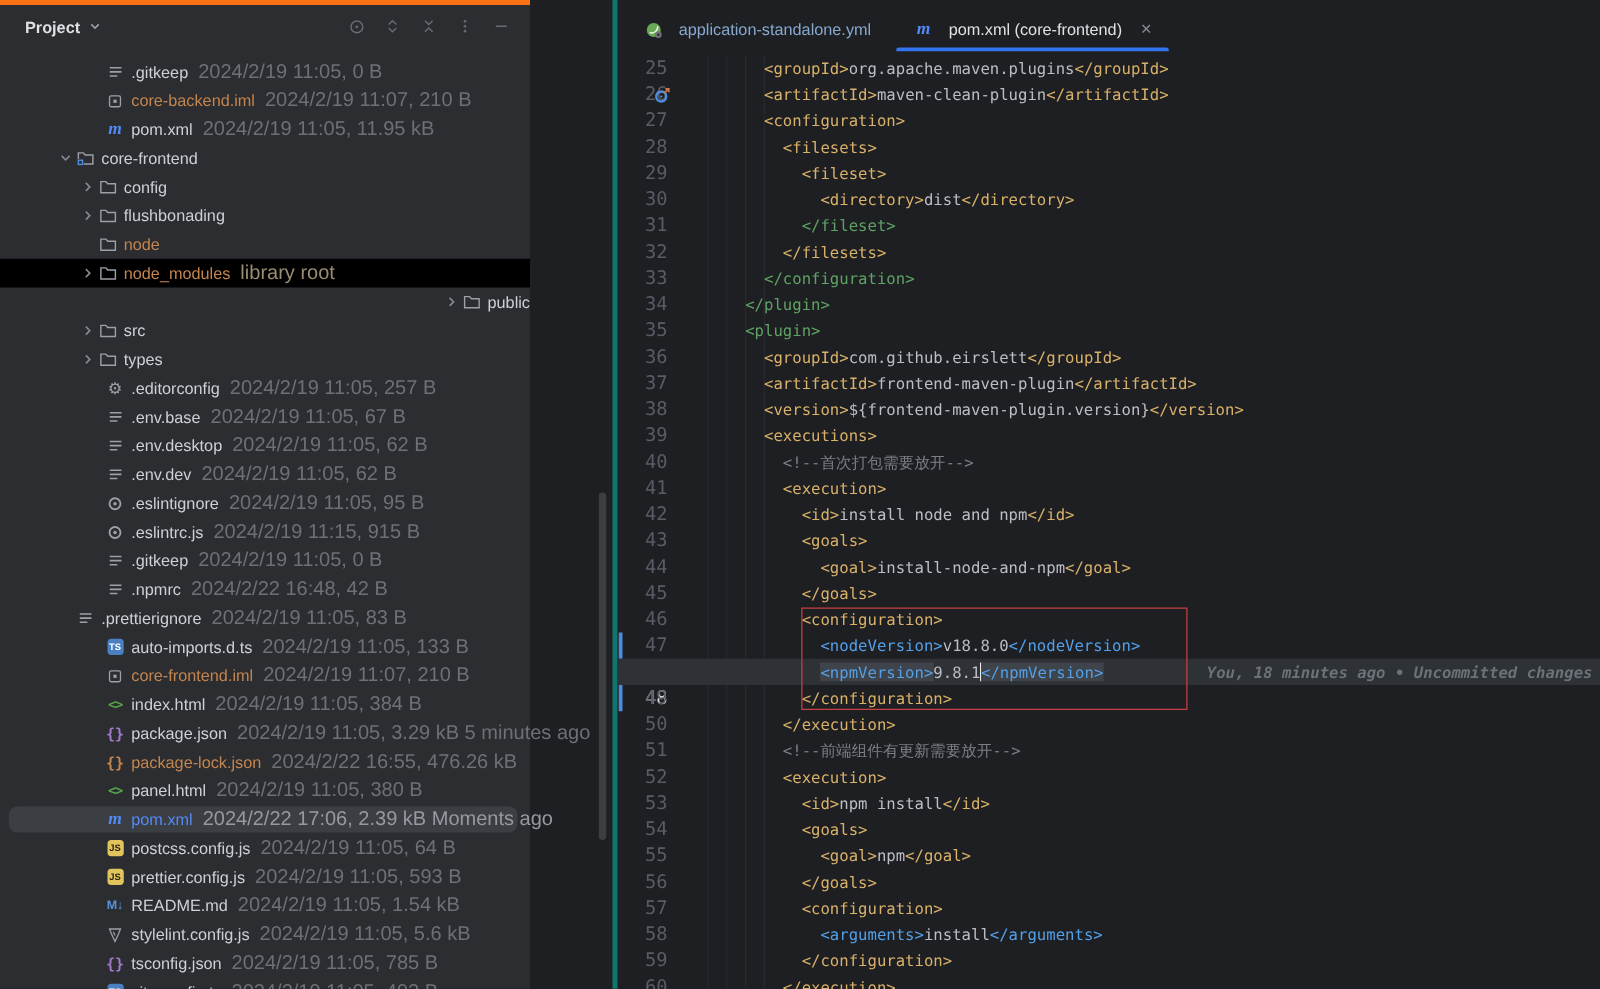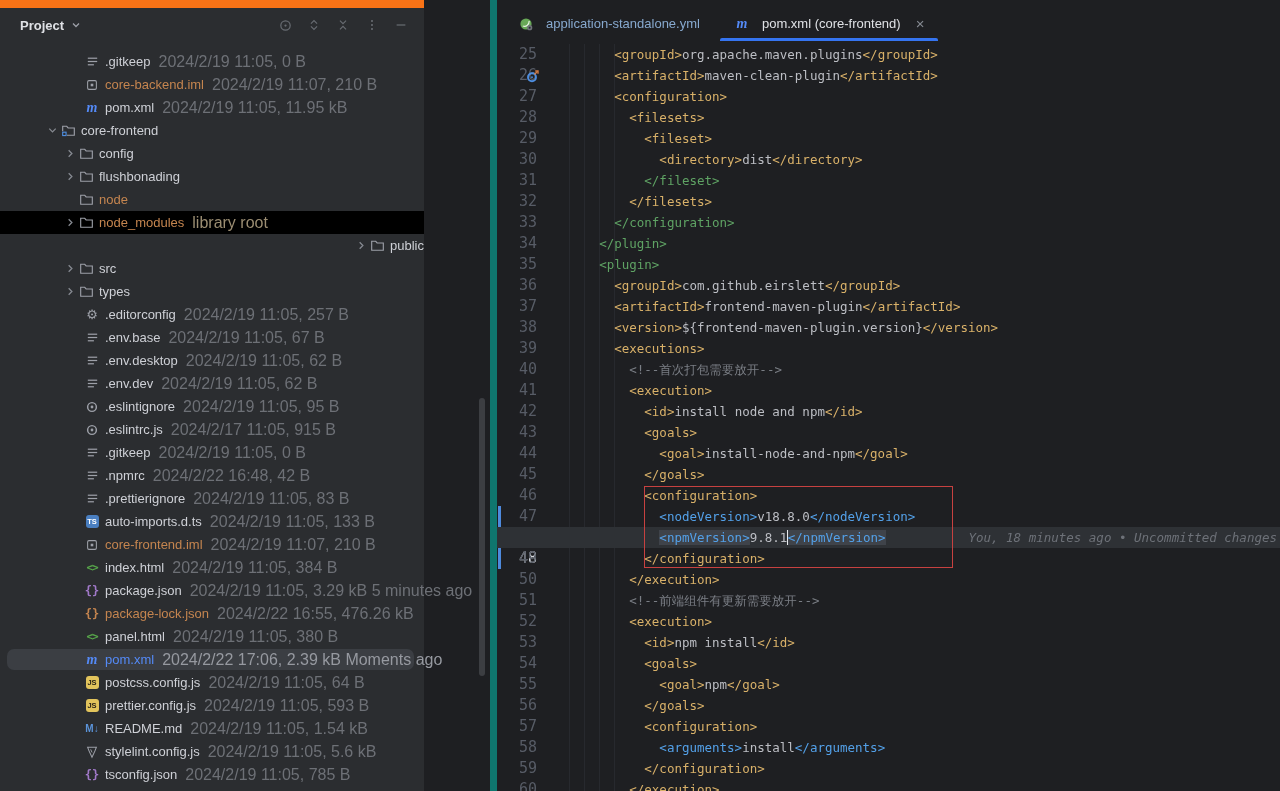--- a/index.html
+++ b/index.html
@@ -1,21 +1,21 @@
 <!DOCTYPE html>
 <html><head>
 <meta charset="utf-8">
 <style>
   * { box-sizing: border-box; }
   html,body { margin:0; padding:0; width:1280px; height:791px; overflow:hidden;
               background:#1e1f22; font-family:"Liberation Sans", sans-serif; }
 
   
   .panel { position:absolute; left:0; top:0; width:424px; height:791px;
-           background:#2b2d30; border-top:8px solid #f97316; }
+           background:#2b2d30; border-top:4px solid #f97316; }
   .phead { height:34px; display:flex; align-items:center; padding:0 15px 0 20px; }
   .ptitle { color:#dfe1e5; font-size:13px; font-weight:600; }
   .tchev { margin-left:6px; display:flex; }
   .picons { margin-left:auto; display:flex; gap:13px; align-items:center; }
   .picons span { display:flex; width:16px; height:16px; align-items:center; justify-content:center; }
   .tree { position:absolute; top:42px; left:0; right:0; }
   .trow { height:23px; display:flex; align-items:center; position:relative;
           font-size:13px; color:#ced0d6; }
   .trow > * { position:relative; z-index:1; }
   .trow .nm { white-space:nowrap; }
@@ -40,21 +40,21 @@
   .br.h { color:#57a64a; font-size:11px; letter-spacing:-1px; }
   .mv { color:#548af7; font-style:italic; font-weight:700; font-size:14px;
         font-family:"Liberation Serif", serif; line-height:1; }
   .mdx { color:#5b93d8; font-weight:700; font-size:10px; line-height:1; }
   .gear { color:#9da0a8; font-size:13px; line-height:1; }
   .tsb { position:absolute; left:479px; top:390px; width:6px; height:278px;
          background:#55585d; border-radius:3px; opacity:.55; }
 
   
   .editor { position:absolute; left:490px; top:0; width:790px; height:791px;
-            background:#1e1f22; border-left:7px solid #0f766e; }
+            background:#1e1f22; border-left:4px solid #0f766e; }
   .tabbar { height:41px; display:flex; align-items:flex-end; padding-left:7px; position:relative; }
   .tab { height:35px; display:flex; align-items:center; gap:7px; padding:0 14px;
          font-size:13px; color:#87a9cf; position:relative; }
   .tab.active { color:#dfe1e5; margin-left:6px; }
   .tab.active::after { content:""; position:absolute; left:0; right:0; bottom:0;
          height:3px; background:#3574f0; border-radius:2px 2px 0 0; }
   .tclose { color:#868b93; font-size:15px; margin-left:8px; line-height:1; }
   .guide { position:absolute; top:44px; bottom:0; width:1px; background:#27292e; z-index:0; }
   .elines { position:absolute; top:41px; left:0; right:0; padding-top:3px; z-index:1; }
   .eline { height:21px; display:flex; font-family:"DejaVu Sans Mono", monospace;
@@ -66,21 +66,21 @@
   .chbar { position:absolute; left:1px; top:0; width:3px; height:21px;
            background:#4e8add; }
   .gicon { position:absolute; left:29px; top:3px; }
   .code { white-space:pre; }
   .tk.y { color:#d9b169; }
   .tk.g { color:#5fa364; }
   .tk.b { color:#53a0e8; }
   .tk.w { color:#bcbec4; }
   .tk.c { color:#7a7e85; }
   .tk.bh { color:#53a0e8; background:#3f434a; }
-  .tk.blame { color:#6d7178; font-style:italic; }
+  .tk.blame { color:#6d7178; font-style:italic;font-weight:bold; }
   .caret { display:inline-block; width:1.5px; height:15px; background:#e8eaed;
            vertical-align:-3px; margin:0 -0.5px; }
   .redbox { position:absolute; left:147px; top:486px; width:309px; height:82px;
             border:1.5px solid #c74140; z-index:3; }
   .rednote { position:absolute; left:366px; top:595px; color:#e04a46; font-size:15.5px;
              font-weight:600; z-index:3; white-space:nowrap; }
   .watermark { position:absolute; right:10px; top:798px; color:#86efac; font-size:14px; z-index:3; }
 </style>
 </head>
 <body>
@@ -317,21 +317,21 @@
         <span class="mt">2024/2/19 11:05, 95 B</span>
       </div>
       <div class="trow" style="padding-left: 84px;">
         <span class="tic">
           <svg width="14" height="14" viewBox="0 0 16 16">
             <circle cx="8" cy="8" r="5" fill="none" stroke="#9da0a8" stroke-width="1.7"></circle>
             <circle cx="8" cy="8" r="1.6" fill="#9da0a8"></circle>
           </svg>
         </span>
         <span class="nm">.eslintrc.js</span>
-        <span class="mt">2024/2/17 11:05, 915 B</span>
+        <span class="mt">2024/2/19 11:15, 915 B</span>
       </div>
       <div class="trow" style="padding-left: 84px;">
         <span class="tic">
           <svg width="15" height="15" viewBox="0 0 16 16">
             <g stroke="#9da0a8" stroke-width="1.3">
               <line x1="3" y1="4.5" x2="13" y2="4.5"></line>
               <line x1="3" y1="8" x2="13" y2="8"></line>
               <line x1="3" y1="11.5" x2="9.5" y2="11.5"></line>
             </g>
           </svg>
@@ -345,21 +345,21 @@
             <g stroke="#9da0a8" stroke-width="1.3">
               <line x1="3" y1="4.5" x2="13" y2="4.5"></line>
               <line x1="3" y1="8" x2="13" y2="8"></line>
               <line x1="3" y1="11.5" x2="9.5" y2="11.5"></line>
             </g>
           </svg>
         </span>
         <span class="nm">.npmrc</span>
         <span class="mt">2024/2/22 16:48, 42 B</span>
       </div>
-      <div class="trow" style="padding-left: 84px;">
+      <div class="trow" style="padding-left: 60px;">
         <span class="tic">
           <svg width="15" height="15" viewBox="0 0 16 16">
             <g stroke="#9da0a8" stroke-width="1.3">
               <line x1="3" y1="4.5" x2="13" y2="4.5"></line>
               <line x1="3" y1="8" x2="13" y2="8"></line>
               <line x1="3" y1="11.5" x2="9.5" y2="11.5"></line>
             </g>
           </svg>
         </span>
         <span class="nm">.prettierignore</span>

